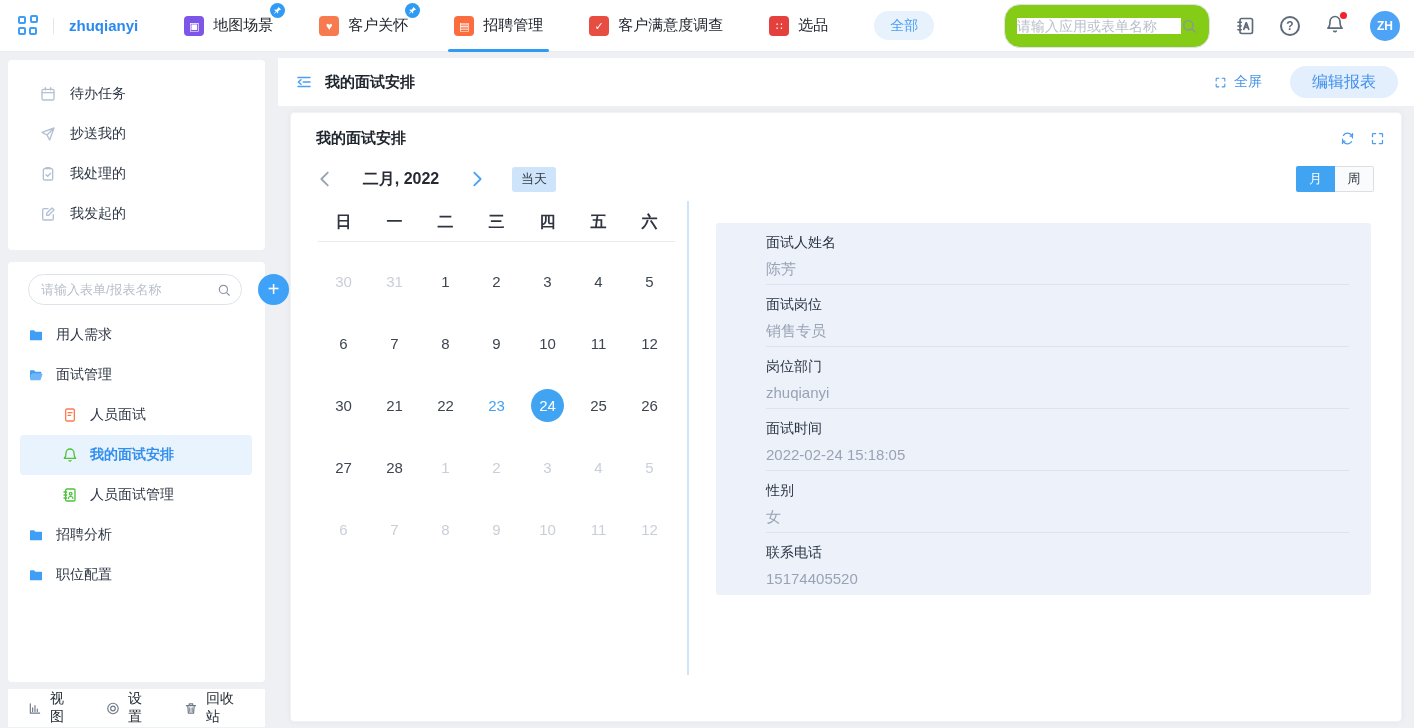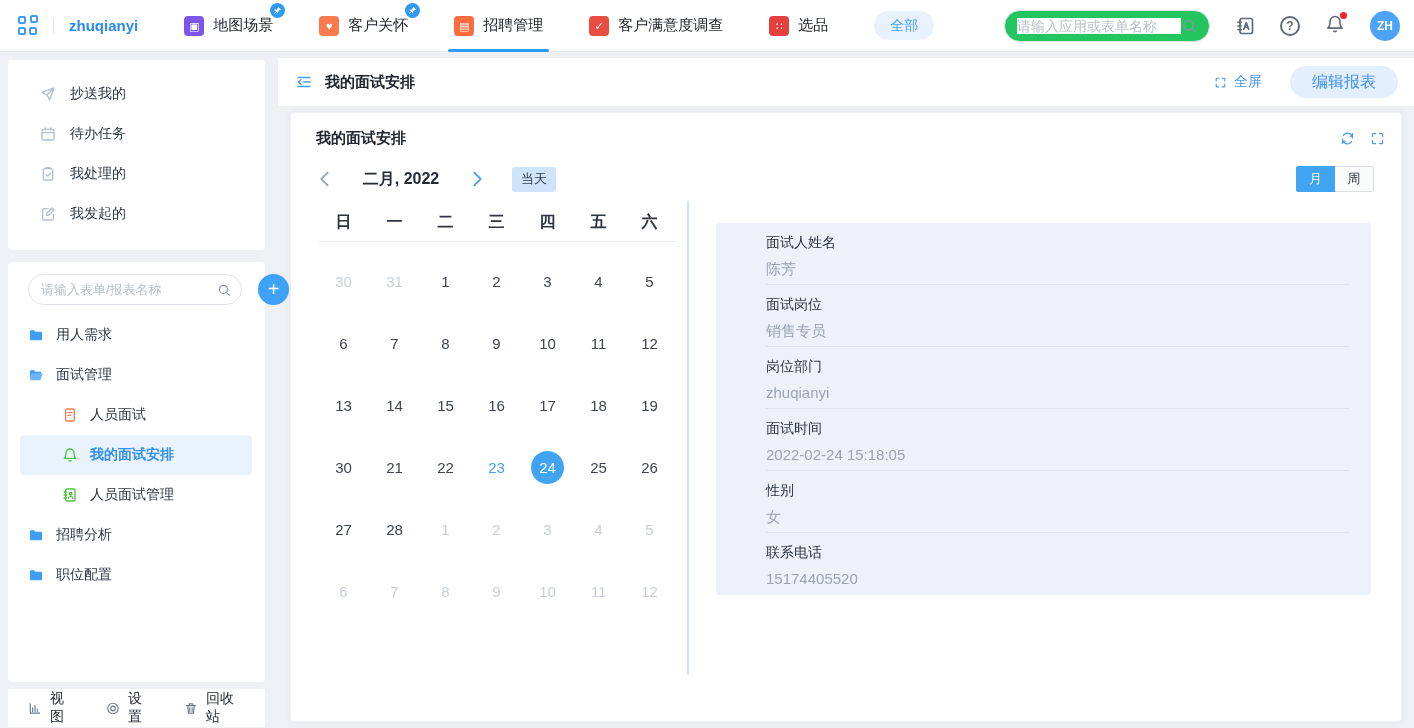--- a/index.html
+++ b/index.html
@@ -16,21 +16,21 @@
   .logo-grid span:nth-child(2) { transform:translate(1px,-1px); }
   .tb-sep { width:1px; height:16px; background:#e3e7ec; margin:0 15px; }
   .workspace { color:#2b8af0; font-weight:bold; font-size:15px; margin-right:46px; cursor:pointer; }
   .app-tabs { display:flex; align-items:center; gap:46px; height:52px; }
   .app-tab { position:relative; height:52px; display:flex; align-items:center; gap:9px; font-size:15px; color:#21262e; cursor:pointer; white-space:nowrap; }
   .app-tab.active::after { content:""; position:absolute; left:-6px; right:-6px; bottom:0; height:3px; background:#2f9bf5; border-radius:2px; }
   .tab-ico { width:20px; height:20px; border-radius:4px; color:#fff; font-size:11px; line-height:20px; text-align:center; flex:0 0 auto; }
   .pin-badge { position:absolute; top:3px; right:-12px; width:15px; height:15px; border-radius:50%; background:#2f9bf5; color:#fff; padding:3px; }
   .all-pill { margin-left:46px; height:29px; padding:0 16px; border:none; border-radius:15px; background:#e8f2fd; color:#4a9ff5; font-size:14px; cursor:pointer; font-family:inherit; }
   .tb-right { margin-left:auto; display:flex; align-items:center; gap:25px; }
-  .tb-search { width:206px; height:32px; border:1px solid #dfe3e9; border-radius:16px; display:flex; align-items:center; padding:0 12px; background:#22c55e; }
+  .tb-search { width:206px; height:44px; border:1px solid #dfe3e9; border-radius:16px; display:flex; align-items:center; padding:0 12px; background:#84cc16; }
   .tb-search input { flex:1; border:none; outline:none; font-size:14px; color:#39414d; min-width:0; font-family:inherit; }
   .tb-search input::placeholder { color:#b9c0cb; }
   .tb-search .icon { width:16px; height:16px; color:#8b95a3; }
   .tb-ic { width:20px; height:20px; color:#5f6b7a; cursor:pointer; position:relative; }
   .bell-wrap { position:relative; cursor:pointer; }
   .bell-dot { position:absolute; top:-2px; right:-2px; width:7px; height:7px; background:#f5222d; border-radius:50%; }
   .help-circle { width:20px; height:20px; border:2px solid #5f6b7a; border-radius:50%; color:#5f6b7a;
                  font-size:12px; font-weight:bold; display:flex; align-items:center; justify-content:center; cursor:pointer; }
   .avatar { width:30px; height:30px; border-radius:50%; background:#4da3f5; color:#fff; font-size:12px; font-weight:bold;
             display:flex; align-items:center; justify-content:center; cursor:pointer; }
@@ -180,33 +180,33 @@
     </span>
     <div class="avatar">ZH</div>
   </div>
 </header>
 
 <aside class="sidebar">
   <div class="side-card tasks-card" id="task-list">
       <div class="task-item">
         <span class="icon">
           <svg viewBox="0 0 24 24" fill="none" stroke="currentColor" stroke-width="2" stroke-linecap="round" stroke-linejoin="round">
-            <path d="M21 3 10.5 13.5M21 3l-6.5 18-4-7.5L3 9.5z"></path>
-          </svg>
-        </span>
-        <span>抄送我的</span>
-      </div>
-      <div class="task-item">
-        <span class="icon">
-          <svg viewBox="0 0 24 24" fill="none" stroke="currentColor" stroke-width="2" stroke-linecap="round" stroke-linejoin="round">
             <rect x="3" y="5" width="18" height="16" rx="2"></rect>
             <path d="M8 2.5V6M16 2.5V6M3 10h18"></path>
           </svg>
         </span>
         <span>待办任务</span>
+      </div>
+      <div class="task-item">
+        <span class="icon">
+          <svg viewBox="0 0 24 24" fill="none" stroke="currentColor" stroke-width="2" stroke-linecap="round" stroke-linejoin="round">
+            <path d="M21 3 10.5 13.5M21 3l-6.5 18-4-7.5L3 9.5z"></path>
+          </svg>
+        </span>
+        <span>抄送我的</span>
       </div>
       <div class="task-item">
         <span class="icon">
           <svg viewBox="0 0 24 24" fill="none" stroke="currentColor" stroke-width="2" stroke-linecap="round" stroke-linejoin="round">
             <rect x="5" y="4" width="14" height="17" rx="2"></rect>
             <path d="M9 4V2.5h6V4"></path>
             <path d="m9 13 2.5 2.5L16 11"></path>
           </svg>
         </span>
         <span>我处理的</span>
@@ -439,43 +439,20 @@
             </div>
             <div class="cal-cell">
               <span class="day-num">11</span>
             </div>
             <div class="cal-cell">
               <span class="day-num">12</span>
             </div>
           </div>
           <div class="cal-row">
             <div class="cal-cell">
-              <span class="day-num">13</span>
-            </div>
-            <div class="cal-cell">
-              <span class="day-num">14</span>
-            </div>
-            <div class="cal-cell">
-              <span class="day-num">15</span>
-            </div>
-            <div class="cal-cell">
-              <span class="day-num">16</span>
-            </div>
-            <div class="cal-cell">
-              <span class="day-num">17</span>
-            </div>
-            <div class="cal-cell">
-              <span class="day-num">18</span>
-            </div>
-            <div class="cal-cell">
-              <span class="day-num">19</span>
-            </div>
-          </div>
-          <div class="cal-row">
-            <div class="cal-cell">
               <span class="day-num">30</span>
             </div>
             <div class="cal-cell">
               <span class="day-num">21</span>
             </div>
             <div class="cal-cell">
               <span class="day-num">22</span>
             </div>
             <div class="cal-cell today">
               <span class="day-num">23</span>

